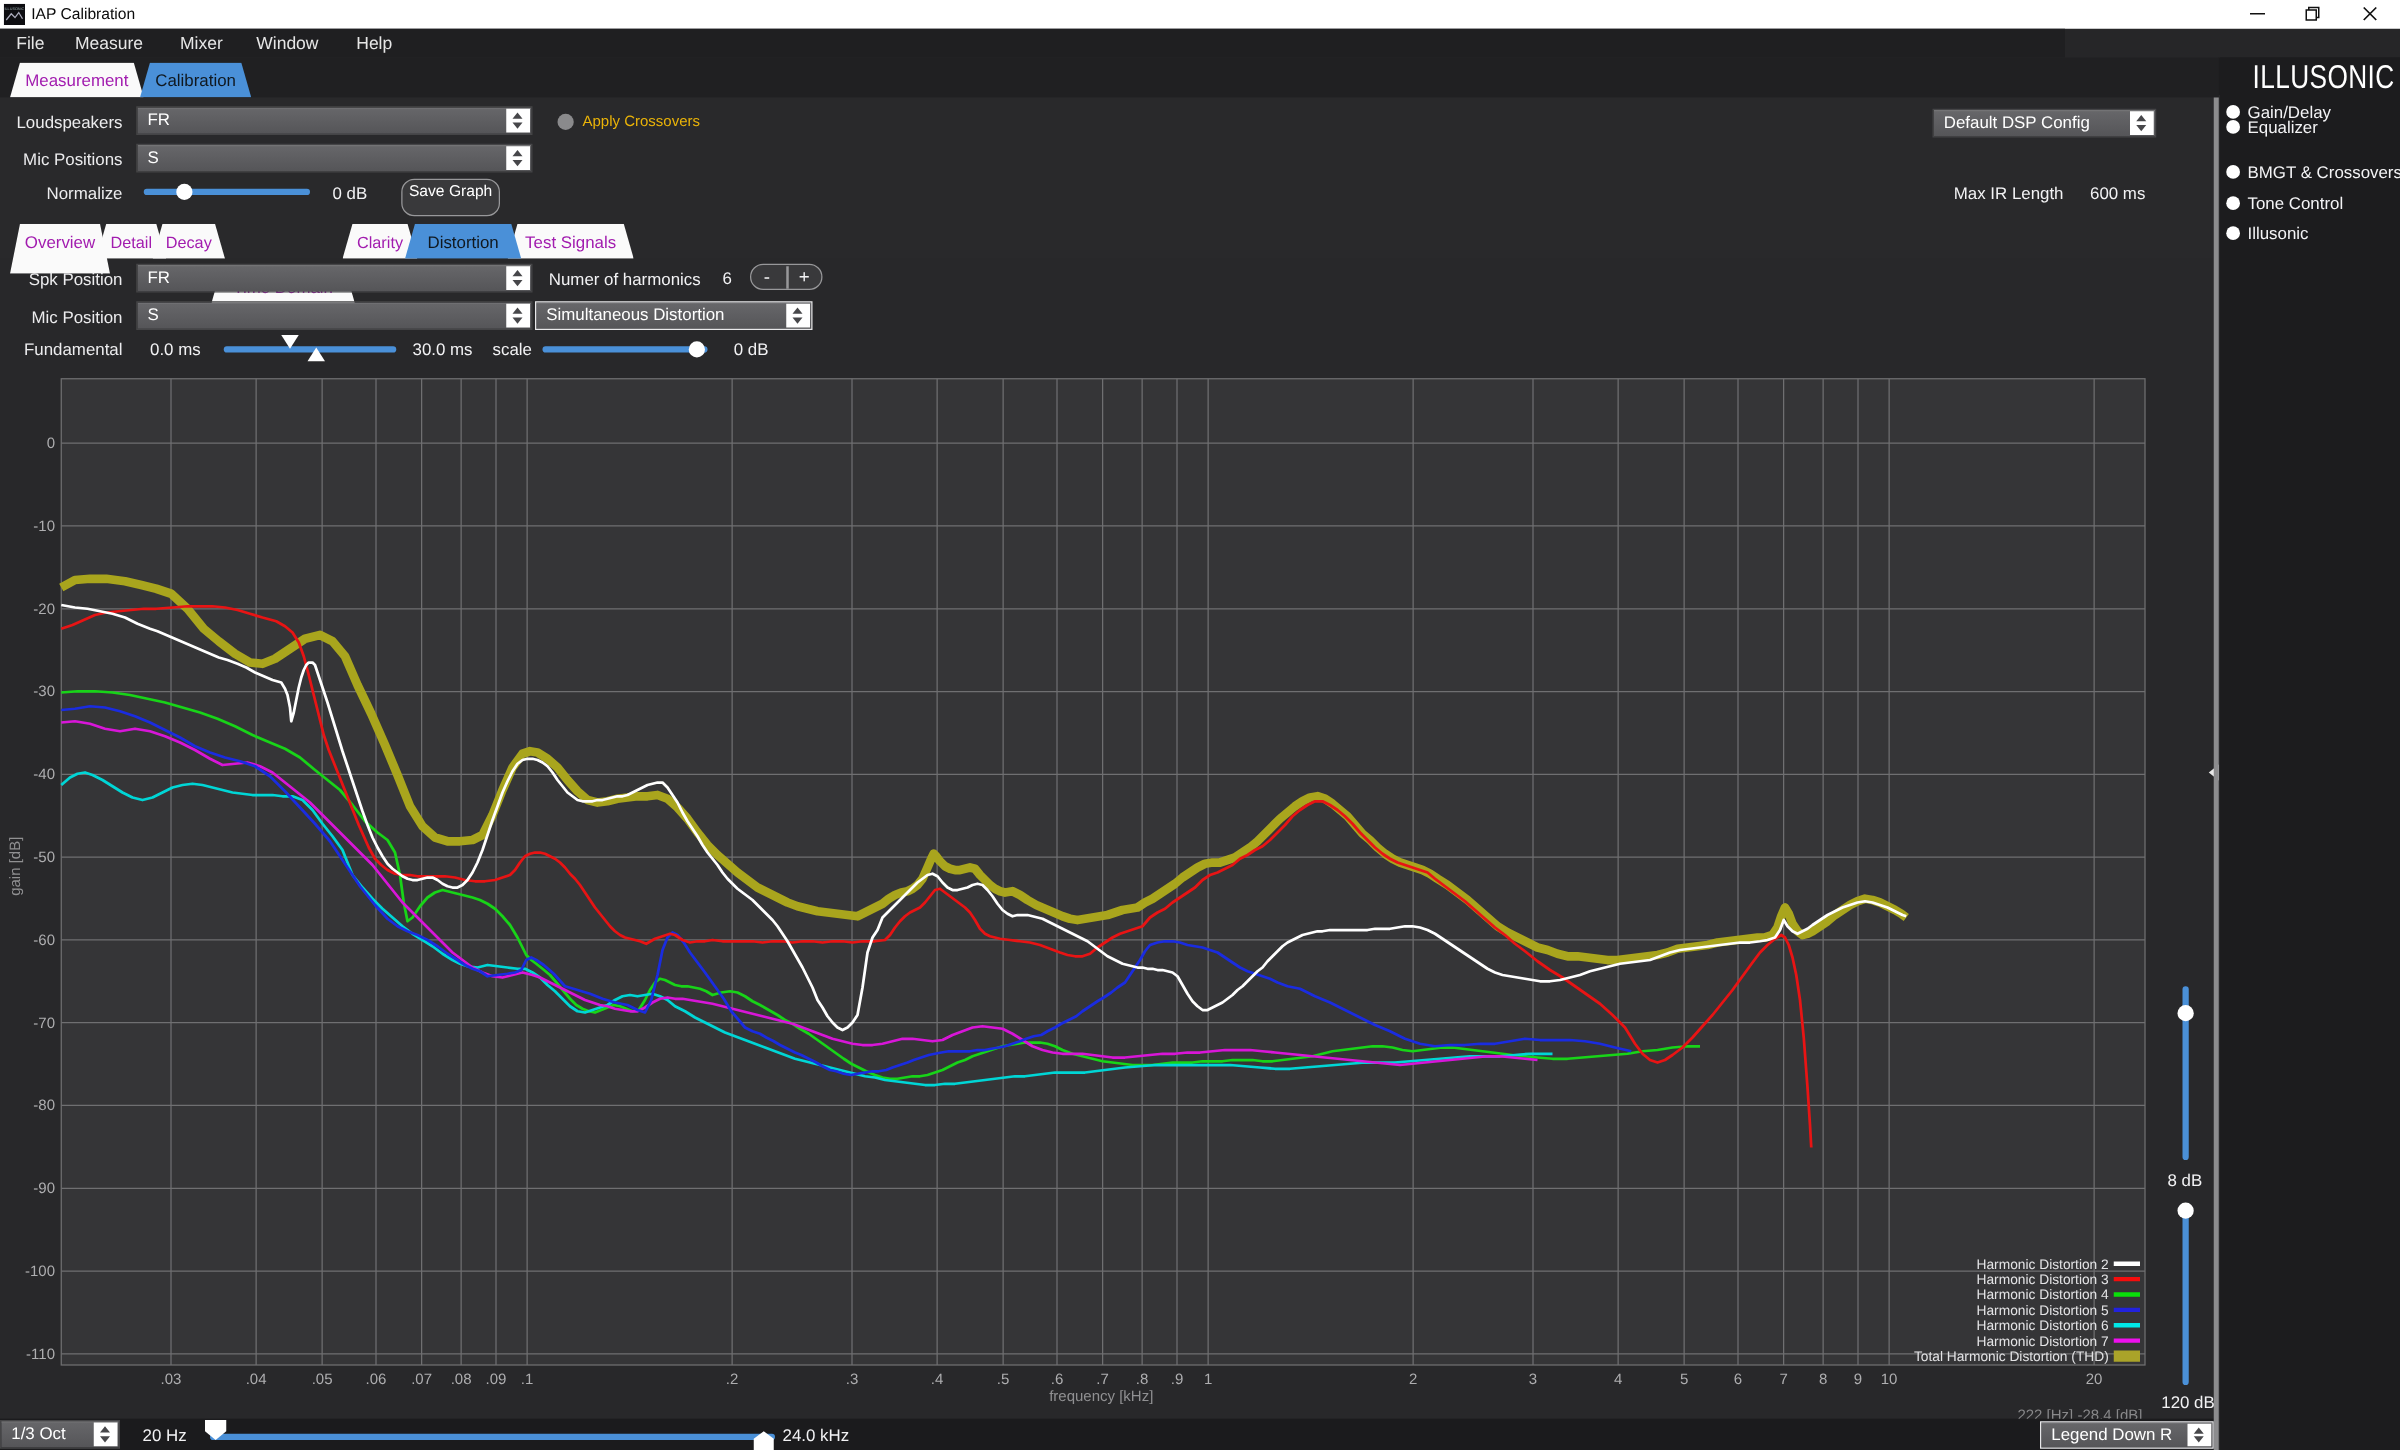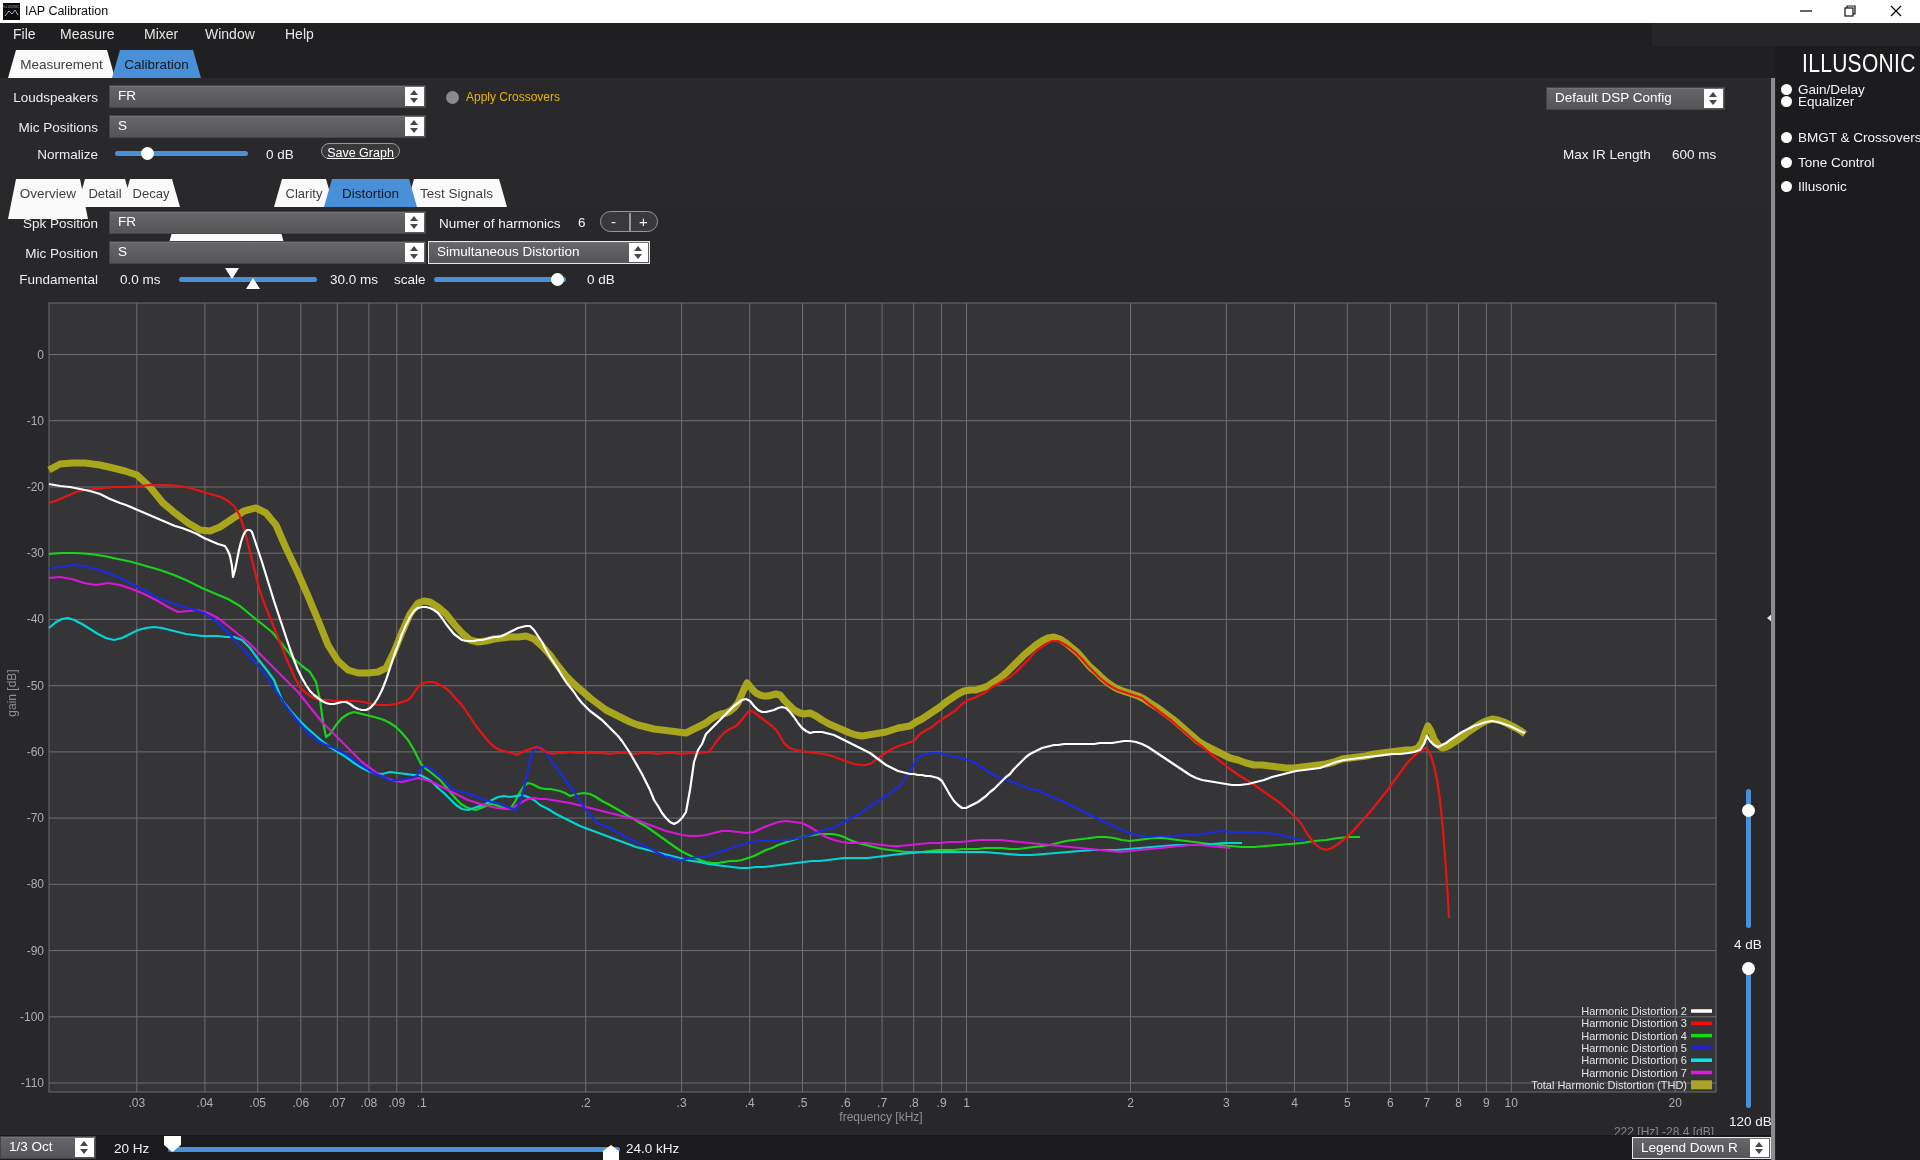--- a/index.html
+++ b/index.html
@@ -13,21 +13,21 @@
 #bottombar{position:absolute;left:0;top:1135px;width:1775px;height:25px;background:#1b1b1d;}
 #sidebar{position:absolute;left:1776px;top:46px;width:144px;height:1114px;background:#1c1c1e;}
 #logorow{position:absolute;left:1775px;top:46px;width:145px;height:30px;background:#1c1c1e;}
 .sep{position:absolute;left:1771px;top:78px;width:4px;height:1082px;background:#8c8c8e;}
 .lab{position:absolute;color:#ececee;font-size:13.5px;text-align:right;}
 .dd{position:absolute;background:linear-gradient(#67676a,#555558);border:1px solid #404042;box-shadow:inset 0 1px 0 #737375;color:#fff;font-size:13.5px;}
 .dd span{position:absolute;left:8px;top:2px;}
 .dd .sp{position:absolute;right:1px;top:1px;bottom:1px;width:19px;background:#fff;}
 .dd .sp .up{position:absolute;left:4.5px;top:3px;width:0;height:0;border-left:4.5px solid transparent;border-right:4.5px solid transparent;border-bottom:5.5px solid #47474a;}
 .dd .sp .dn{position:absolute;left:4.5px;bottom:3px;width:0;height:0;border-left:4.5px solid transparent;border-right:4.5px solid transparent;border-top:5.5px solid #47474a;}
-.tab{position:absolute;background:#fafafa;color:#404040;text-align:center;clip-path:polygon(8px 0,calc(100% - 8px) 0,100% 100%,0 100%);}
+.tab{position:absolute;background:#fafafa;color:#a21caf;text-align:center;clip-path:polygon(8px 0,calc(100% - 8px) 0,100% 100%,0 100%);}
 .tab.active{background:#4a90d8;color:#10181f;}
 .btn{position:absolute;background:#39393b;border:1.5px solid #98989a;color:#fff;text-align:center;}
 .wtxt{position:absolute;color:#f2f2f4;font-size:13.5px;}
 .gtxt{position:absolute;color:#eab308;font-size:12px;}
 .track{position:absolute;height:5px;border-radius:2.5px;background:#4a90d8;}
 .thumb{position:absolute;width:13px;height:13px;border-radius:50%;background:#fff;}
 .vtrack{position:absolute;width:5px;border-radius:2.5px;background:#4a90d8;}
 .menuitem{position:absolute;color:#f4f4f6;font-size:13.5px;white-space:nowrap;}
 .menuitem b{position:absolute;left:-17px;top:2px;width:11px;height:11px;border-radius:50%;background:#fff;}
 
@@ -142,21 +142,21 @@
     <span>S</span>
     <div class="sp">
       <i class="up"></i>
       <i class="dn"></i>
     </div>
   </div>
 <div class="lab" style="left:0;top:147px;width:98px;">Normalize</div>
 <div class="track" style="left:115px;top:151px;width:133px;"></div>
 <div class="thumb" style="left:141px;top:147px;"></div>
 <div class="wtxt" style="left:266px;top:147px;">0 dB</div>
-<div class="btn" style="left:321px;top:143px;width:79px;height:16px;border-radius:10.5px;font-size:12.5px;line-height:18px;text-decoration:underline;">Save Graph</div>
+<div class="btn" style="left:321px;top:143px;width:79px;height:30px;border-radius:10.5px;font-size:12.5px;line-height:18px;">Save Graph</div>
 <div class="dd" style="left:1546px;top:87px;width:179px;height:23px;border-color:#454547;">
     <span>Default DSP Config</span>
     <div class="sp">
       <i class="up"></i>
       <i class="dn"></i>
     </div>
   </div>
 <div class="wtxt" style="left:1563px;top:147px;">Max IR Length</div>
 <div class="wtxt" style="left:1672px;top:147px;">600 ms</div>
 <div class="tab" style="left:8px;top:179px;width:80px;height:40px;font-size:13.5px;line-height:29px;">Overview</div>
@@ -233,15 +233,15 @@
 <div id="sidebar"></div>
 <div class="sep"></div>
 <div class="abs" style="left:1802px;top:48px;width:110px;height:24px;color:#fff;font-size:20px;white-space:nowrap;letter-spacing:0.3px;transform:scale(1.05,1.32);transform-origin:left top;">ILLUSONIC</div>
 <div class="menuitem" style="left:1798px;top:82px;"><b></b>Gain/Delay</div>
 <div class="menuitem" style="left:1798px;top:94px;"><b></b>Equalizer</div>
 <div class="menuitem" style="left:1798px;top:130px;"><b></b>BMGT &amp; Crossovers</div>
 <div class="menuitem" style="left:1798px;top:155px;"><b></b>Tone Control</div>
 <div class="menuitem" style="left:1798px;top:179px;"><b></b>Illusonic</div>
 <div class="vtrack" style="left:1746px;top:789px;height:139px;"></div>
 <div class="thumb" style="left:1742px;top:804px;"></div>
-<div class="wtxt" style="left:1734px;top:937px;">4 dB</div>
+<div class="wtxt" style="left:1734px;top:937px;">8 dB</div>
 <div class="vtrack" style="left:1746px;top:967px;height:141px;"></div>
 <div class="thumb" style="left:1742px;top:962px;"></div>
 <div class="wtxt" style="left:1729px;top:1114px;">120 dB</div>
 </body></html>

